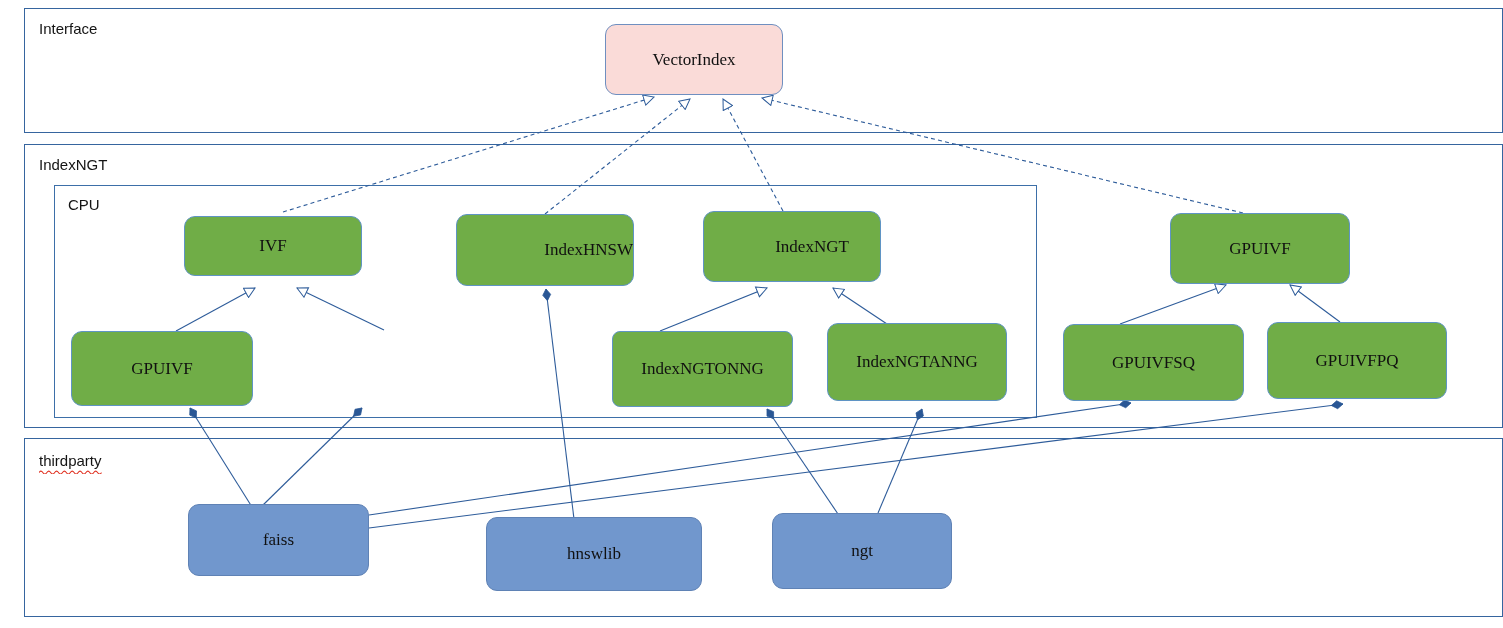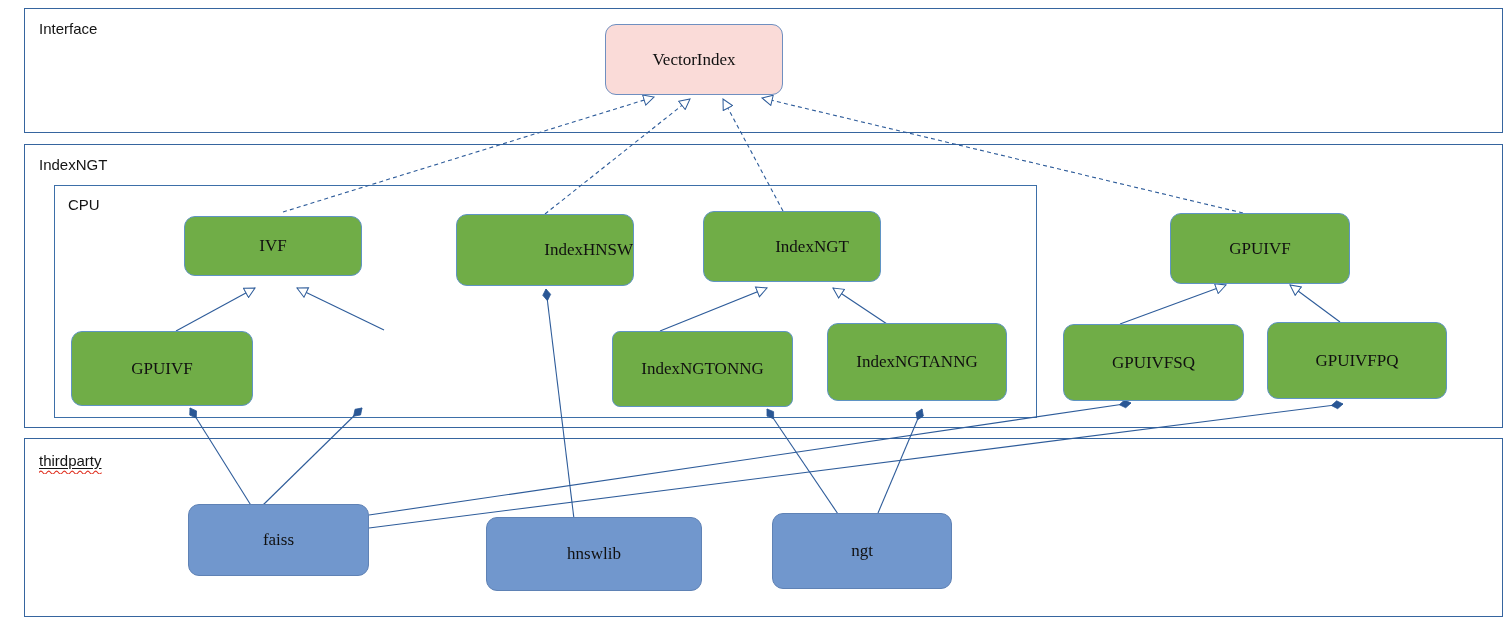--- a/index.html
+++ b/index.html
@@ -30,21 +30,20 @@
 
   .group-label {
     position: absolute;
     font-family: "Liberation Sans", "DejaVu Sans", sans-serif;
     font-size: 15px;
     color: #141414;
     white-space: nowrap;
     line-height: 1;
   }
   .group-label.spell {
-    text-decoration: underline;
     text-decoration-color: #141414;
     text-underline-offset: 2px;
   }
   .squiggle {
     position: absolute;
     left: 0;
     bottom: -6px;
     width: 100%;
     height: 5px;
     pointer-events: none;

